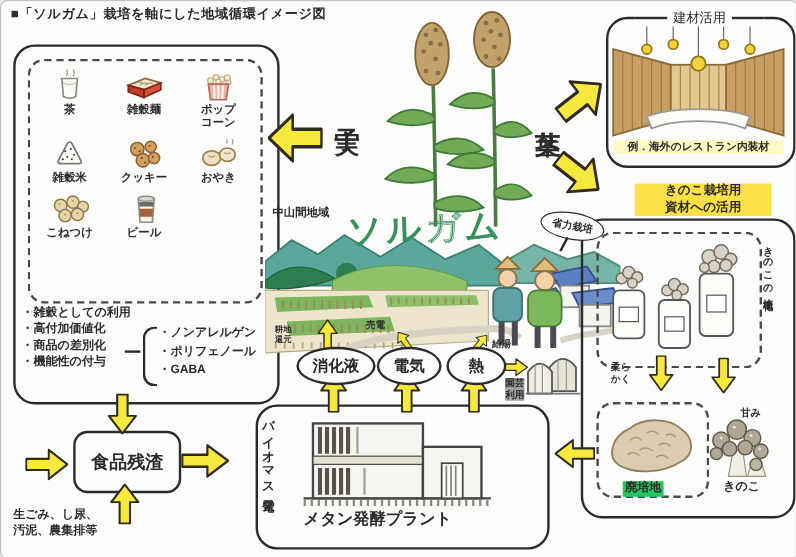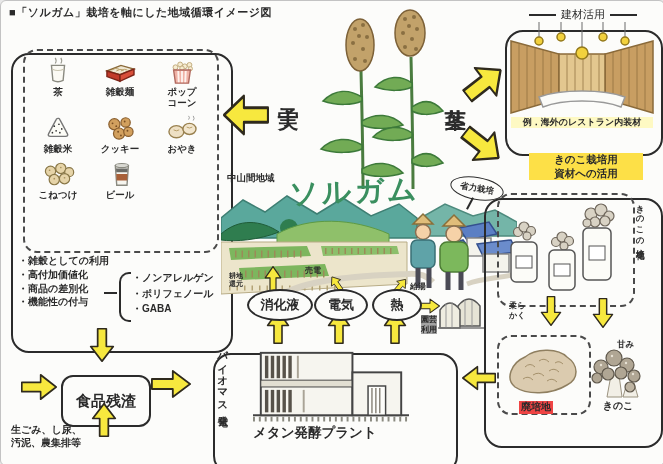--- a/index.html
+++ b/index.html
@@ -1,19 +1,19 @@
 <!DOCTYPE html>
 <html lang="ja"><head>
 <meta charset="utf-8">
 <style>
   html,body{margin:0;padding:0;background:#e8e8e8;font-family:"Liberation Sans","DejaVu Sans",sans-serif;}
   .canvas{position:relative;width:663px;height:464px;background:#fcfcfa;border:1px solid #c3c3c3;
           border-radius:6px;overflow:hidden;color:#2b2b2b;margin:0 auto;}
   .abs{position:absolute;}
-  .box{position:absolute;border:2px solid #2b2b2b;border-radius:18px;background:transparent;z-index:1;margin-top:16px;}
+  .box{position:absolute;border:2px solid #2b2b2b;border-radius:18px;background:transparent;z-index:1;}
   .dashedbox{position:absolute;border:2px dashed #4a4a4a;border-radius:14px;z-index:1;}
   .hdr{position:absolute;display:flex;align-items:center;gap:5px;background:#fcfcfa;z-index:2;
        font-weight:normal;white-space:nowrap;justify-content:flex-end;}
   .hline{height:2px;background:#2b2b2b;flex:1;min-width:12px;}
   .lbl{position:absolute;line-height:1.25;z-index:2;}
   .pre{white-space:pre-line;}
   .b{font-weight:bold;}
   .vert{writing-mode:vertical-rl;text-orientation:upright;}
   .pill{position:absolute;border:2px solid #2b2b2b;border-radius:50%;background:#fcfcfa;
         display:flex;align-items:center;justify-content:center;font-weight:bold;z-index:4;}
@@ -457,21 +457,21 @@
   <svg class="arr" viewBox="0 0 44 30" preserveAspectRatio="none" style="left:587px;top:301px;width:30px;height:22px;transform:rotate(90deg);">
       <use href="#arrowShape"></use>
     </svg>
   <div class="note b" style="left:616px;top:310px;font-size:8.5px;margin-top:28px;">甘み</div>
 
   <div class="dashedbox" style="left:496px;top:334px;width:90px;height:76px;"></div>
   <svg class="abs" width="78" height="58" viewBox="0 0 78 58" style="left:502px;top:340px;z-index:2;">
     <path d="M12,46 C2,38 8,22 22,16 C34,6 56,8 64,16 C76,24 76,38 64,44 C48,54 24,54 12,46 Z" fill="#dbcbaf" stroke="#8f7f60" stroke-width="1.5"></path>
     <path d="M22,26 q5,-5 10,0 M36,20 q5,-4 10,1 M30,34 q6,-4 11,1 M46,30 q5,-4 10,1 M20,38 q5,-4 10,1 M44,40 q5,-4 10,1 M52,22 q4,-3 8,1" stroke="#a5916c" stroke-width="1" fill="none"></path>
   </svg>
-  <div class="lbl b" style="left:518px;top:400px;font-size:10px;background:#ef4444;padding:0 2px;z-index:3;">廃培地</div>
+  <div class="lbl b" style="left:518px;top:400px;font-size:10px;background:#22c55e;padding:0 2px;z-index:3;">廃培地</div>
 
   <svg class="abs" width="54" height="56" viewBox="0 0 54 56" style="left:588px;top:342px;z-index:2;">
     <path d="M18,54 L22,32 L30,32 L33,54 Z" fill="#f2efe6" stroke="#9a927f" stroke-width="1"></path>
     <path d="M34,54 L38,40 L45,40 L49,54 Z" fill="#f2efe6" stroke="#9a927f" stroke-width="1"></path>
     <g fill="#b0a694" stroke="#5f584c" stroke-width="1.2">
       <circle cx="12" cy="24" r="7"></circle>
         <circle cx="25" cy="15" r="8"></circle>
         <circle cx="38" cy="22" r="7"></circle>
       <circle cx="19" cy="31" r="6"></circle>
         <circle cx="32" cy="30" r="6"></circle>

